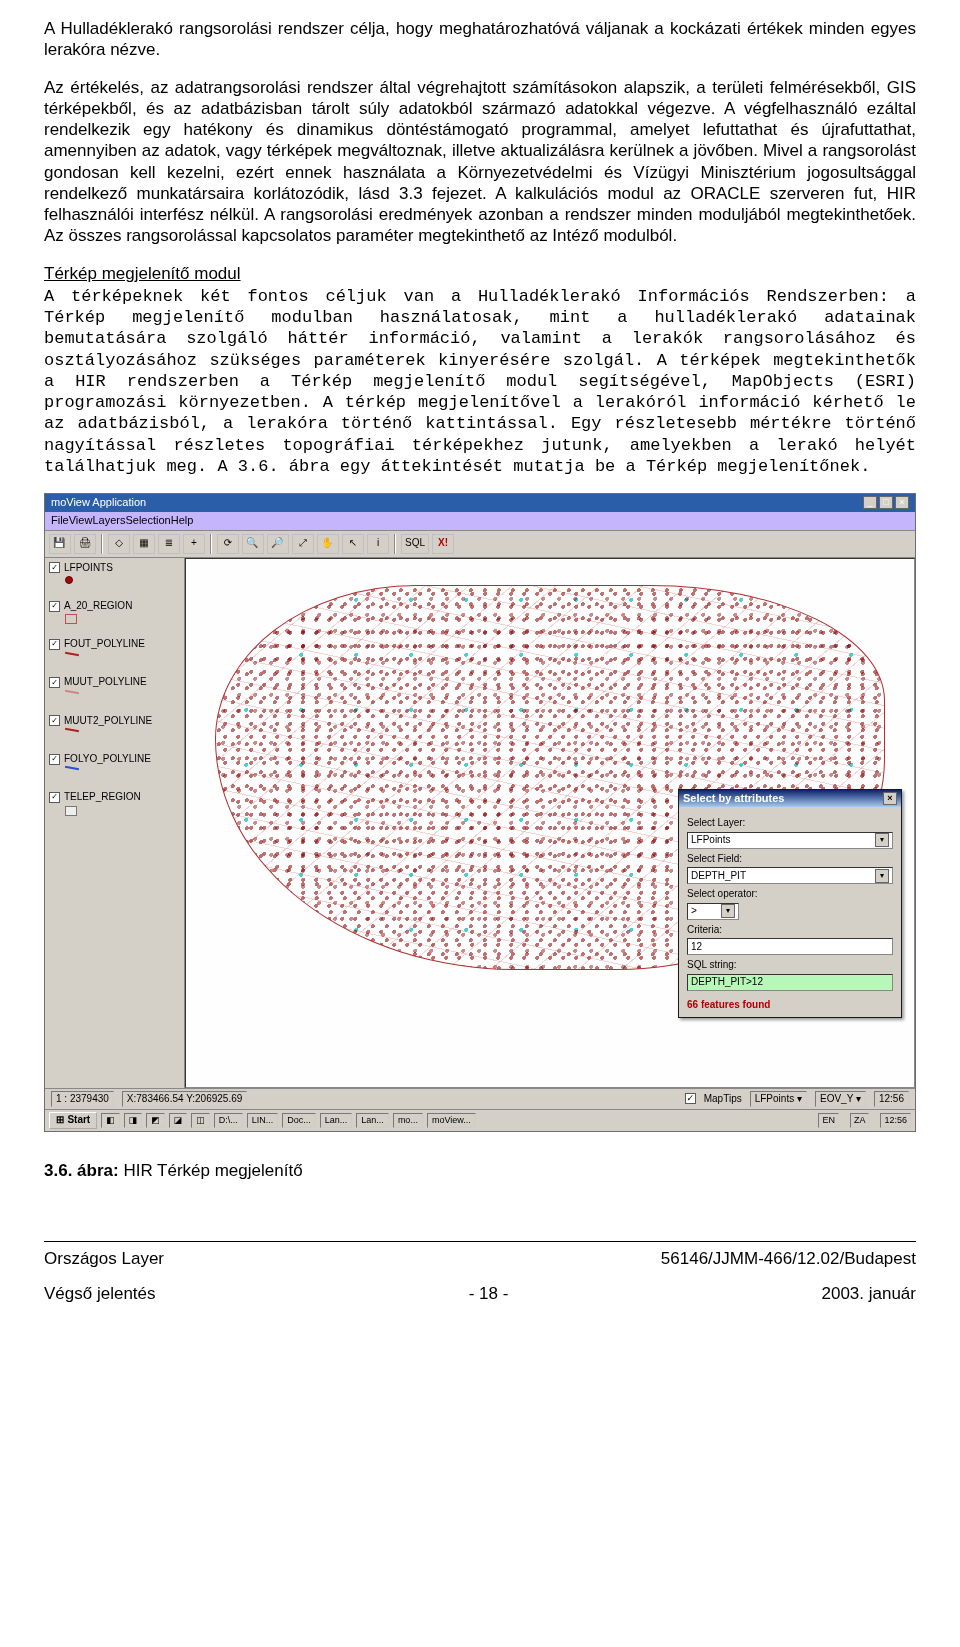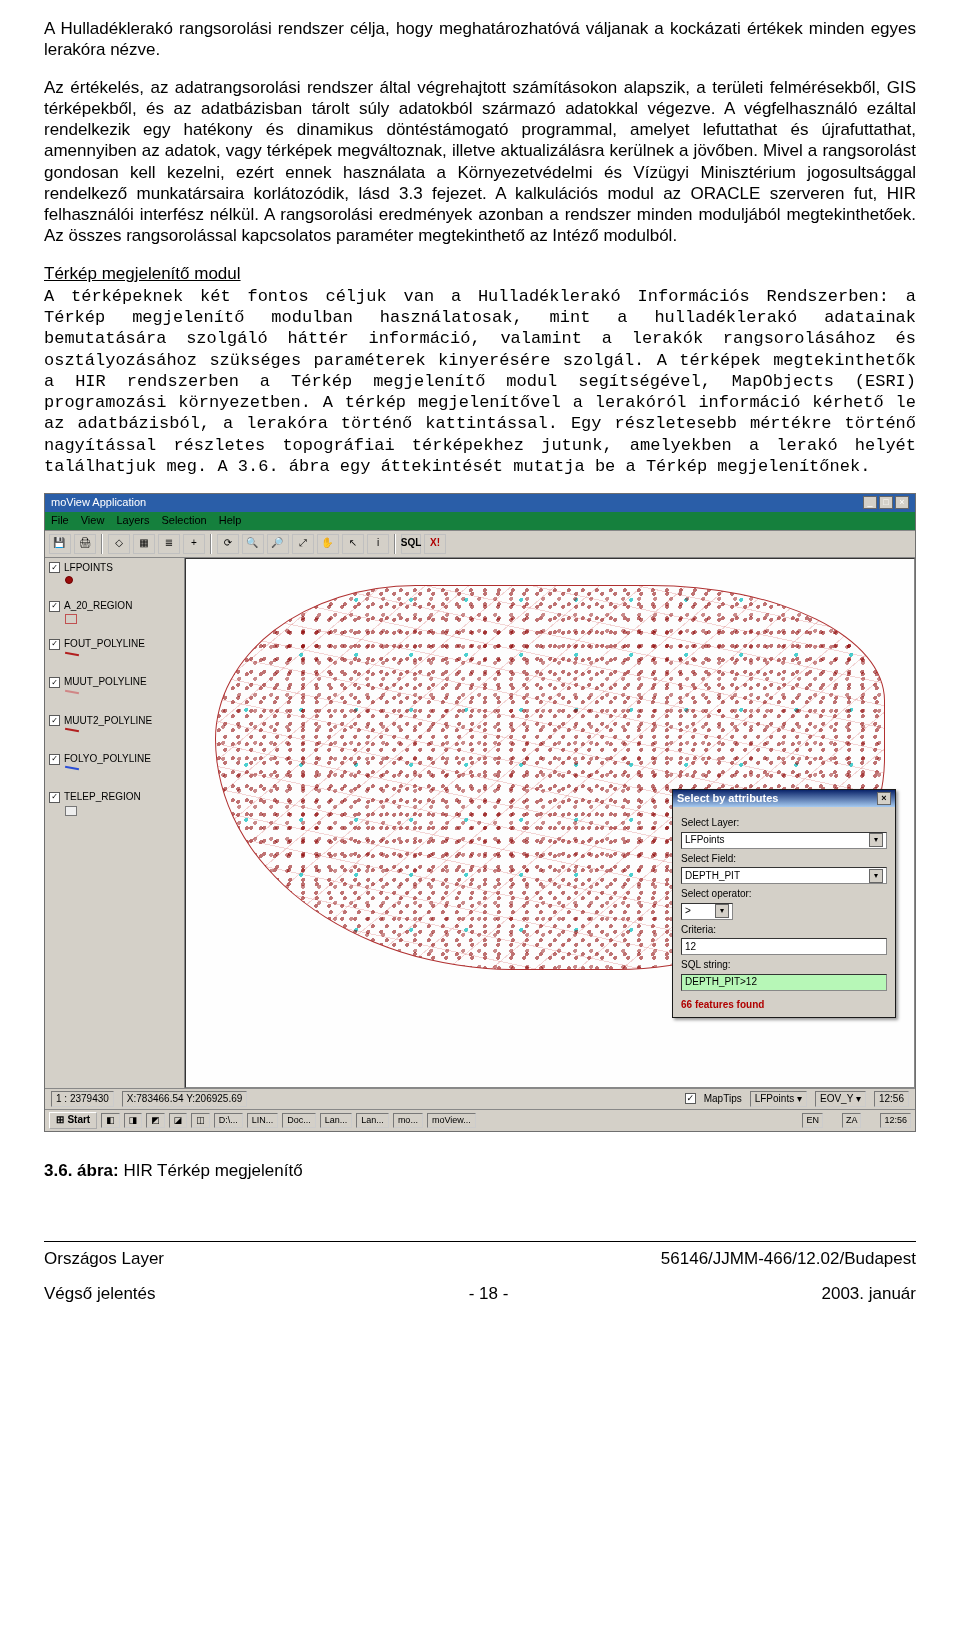--- a/index.html
+++ b/index.html
@@ -30,21 +30,21 @@
     padding: 2px 6px;
     font-size: 11px;
     display: flex;
     align-items: center;
     justify-content: space-between;
   }
   .titlebar .title { font-weight: normal; }
   .titlebar .winbtns { display: flex; gap: 2px; }
   .winbtn { width: 14px; height: 13px; background: #d4d0c8; border: 1px solid #666; display:flex; align-items:center; justify-content:center; font-size:9px; }
   .menubar {
-    background: #15803d; padding: 2px 6px; display: flex; gap: 12px; font-size: 11px;
+    background: #c4b5fd; padding: 2px 6px; display: flex; font-size: 11px;
     border-bottom: 1px solid #888;
   }
   .toolbar {
     background: #d4d0c8; padding: 3px 4px; display: flex; gap: 3px;
     border-bottom: 1px solid #888; flex-wrap: wrap;
   }
   .tbtn {
     width: 22px; height: 20px; border: 1px solid #c0c0c0; background: #d4d0c8;
     display: flex; align-items: center; justify-content: center; font-size: 10px;
   }
@@ -75,21 +75,21 @@
     background:
       radial-gradient(circle at 20% 30%, rgba(139,0,0,0.55) 2px, transparent 2px) 0 0/14px 14px,
       radial-gradient(circle at 70% 60%, rgba(139,0,0,0.55) 2px, transparent 2px) 0 0/13px 13px,
       radial-gradient(circle at 45% 80%, rgba(139,0,0,0.45) 2px, transparent 2px) 0 0/16px 16px,
       radial-gradient(circle at 55% 25%, rgba(0,189,189,0.7) 2px, transparent 2px) 0 0/55px 55px,
       repeating-linear-gradient(12deg, rgba(222,135,135,0.35) 0 1px, transparent 1px 22px),
       repeating-linear-gradient(-40deg, rgba(222,135,135,0.35) 0 1px, transparent 1px 28px),
       #fdfdfd;
   }
   .dialog {
-    position: absolute; right: 18px; top: 230px; width: 224px;
+    position: absolute; right: 12px; top: 230px; width: 224px;
     background: #d4d0c8; border: 1px solid #1a1a1a; box-shadow: 2px 2px 3px rgba(0,0,0,0.4);
     font-size: 10px;
   }
   .dialog .dlg-title {
     background: linear-gradient(#0a246a,#a6caf0); color:#fff; padding:2px 4px;
     display:flex; justify-content:space-between; align-items:center; font-size:11px; font-weight:bold;
   }
   .dlg-close { width:14px; height:13px; background:#d4d0c8; color:#000; border:1px solid #666; display:flex; align-items:center; justify-content:center; font-size:9px;}
   .dlg-body { padding: 6px 8px; }
   .dlg-label { margin-top: 4px; margin-bottom:2px; }
@@ -108,21 +108,21 @@
   }
   .statusbar .cell { border:1px inset #ccc; padding:1px 4px; background:#d4d0c8; }
   .statusbar .spacer { flex:1; }
   .tick { font-size:9px; }
   .taskbar {
     display:flex; align-items:center; gap:4px; background:#d4d0c8; padding:2px 4px; font-size:10px;
     border-top:1px solid #888;
   }
   .taskbar .start { border:1px outset #fff; padding:1px 6px; font-weight:bold; display:flex; align-items:center; gap:3px;}
   .taskbar .tbit { border:1px inset #ccc; padding:1px 4px; background:#d4d0c8; font-size:9px; display:flex; align-items:center; gap:2px; max-width:60px; overflow:hidden; white-space:nowrap;}
-  .taskbar .tray { margin-left:auto; display:flex; align-items:center; gap:19px;}
+  .taskbar .tray { margin-left:auto; display:flex; align-items:center; gap:11px;}
   .tray .trayitem { font-size:9px; border:1px inset #ccc; padding:1px 3px;}
   .caption { margin-top: 8px; margin-bottom: 40px; font-size: 17px;}
   .caption b { font-weight:bold; }
 
   .footer-block { margin-top: 60px; }
   .footer-sep { border-top: 1.5px solid #000; margin-bottom: 3px; padding-top:3px;}
   .footer-row { display:flex; justify-content:space-between; font-size:17px; }
   .footer-row + .footer-row { margin-top: 14px; }
 </style>
 </head>
@@ -164,21 +164,21 @@
       <span class="tbtn">+</span>
       <span class="tsep"></span>
       <span class="tbtn">⟳</span>
       <span class="tbtn">🔍</span>
       <span class="tbtn">🔎</span>
       <span class="tbtn">⤢</span>
       <span class="tbtn">✋</span>
       <span class="tbtn">↖</span>
       <span class="tbtn">i</span>
       <span class="tsep"></span>
-      <span class="tbtn" style="width:20px;font-weight:bold">SQL</span>
+      <span class="tbtn" style="width:28px;font-weight:normal">SQL</span>
       <span class="tbtn" style="color:#b00000;font-weight:bold">X!</span>
     </div>
 
     <div class="app-body">
       <div class="layer-panel">
         <div class="layer-item">
           <div class="layer-row">
               <span class="chk">✓</span>
               <span>LFPOINTS</span>
             </div>

